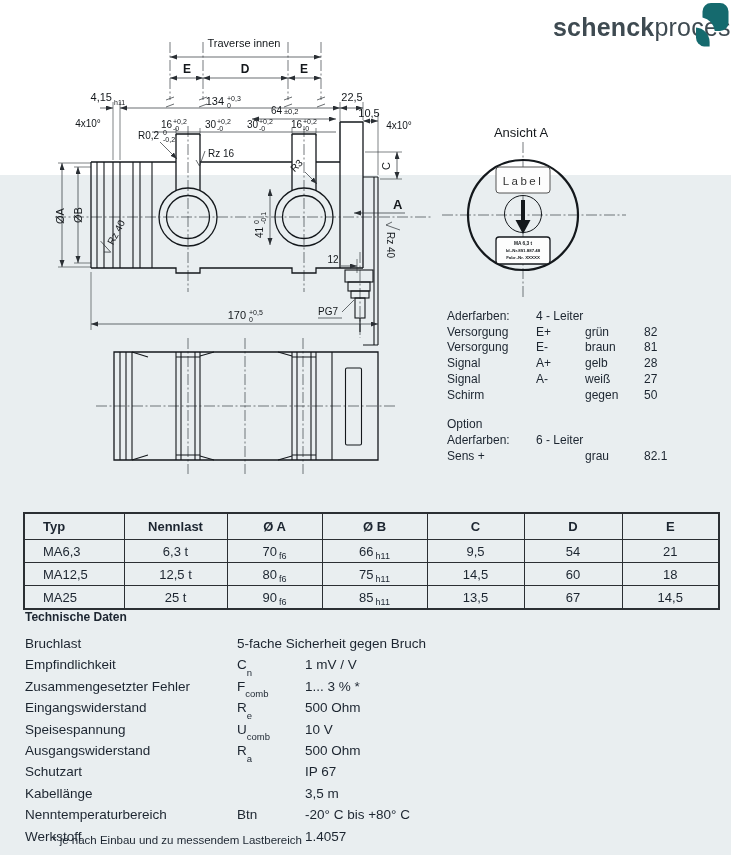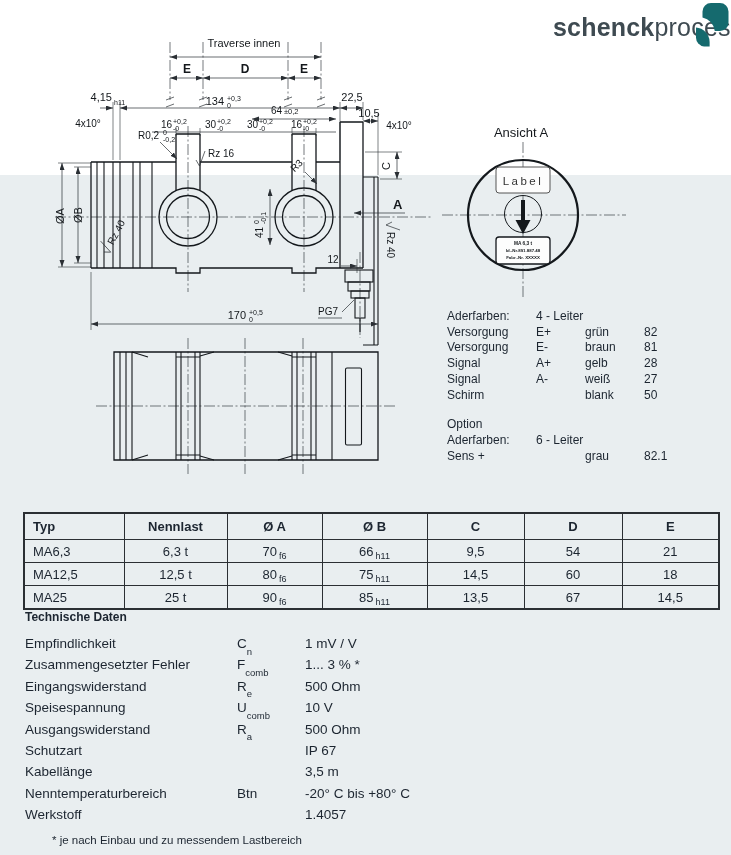--- a/index.html
+++ b/index.html
@@ -22,21 +22,21 @@
   .t13{font-size:13px;}.t12b{font-size:12px;font-weight:bold;}.t11{font-size:11px;}
   .t10{font-size:10px;}.t75{font-size:7.5px;}.t7{font-size:7px;}
   
   .wires{left:447px;top:309px;font-size:12px;line-height:15.7px;width:280px;}
   .wrow{display:grid;grid-template-columns:89px 49px 59px 1fr;}
   .wires .gap{height:14px;}
   
   .spec-table{position:absolute;left:23px;top:512px;border-collapse:collapse;border:2px solid #2b2f33;}
   .spec-table th,.spec-table td{border:1px solid #2b2f33;font-size:13px;text-align:center;padding:0;height:22px;}
   .spec-table th{font-weight:bold;height:25px;}
-  .spec-table th.c0,.spec-table td.c0{text-align:left;padding-left:8px;}
+  .spec-table th.c0,.spec-table td.c0{text-align:left;padding-left:18px;}
   .fitsub{font-size:9px;position:relative;top:3px;margin-left:2px;}
   
   .tech{left:25px;top:610px;width:445px;}
   .tech-title{font-weight:bold;font-size:12px;margin:0 0 12px 0;}
   .trow{display:grid;grid-template-columns:212px 68px 1fr;height:21.4px;font-size:13.5px;align-items:baseline;}
   .trow .val.wide{grid-column:2/4;}
   .symsub{font-size:9.5px;position:relative;top:3px;}
   .footnote{left:25px;top:834px;font-size:11.5px;margin-left:27px;}
 </style>
 </head>
@@ -254,21 +254,21 @@
     </div>
     <div class="wrow">
       <span>Signal</span>
       <span>A-</span>
       <span>weiß</span>
       <span>27</span>
     </div>
     <div class="wrow">
       <span>Schirm</span>
       <span></span>
-      <span>blank</span>
+      <span>gegen</span>
       <span>50</span>
     </div>
     <div class="gap"></div>
     <div>Option</div>
     <div class="wrow">
       <span>Aderfarben:</span>
       <span style="grid-column:2/5">6 - Leiter</span>
     </div>
     <div class="wrow">
       <span>Sens +</span>
@@ -327,20 +327,24 @@
         <td>67</td>
         <td>14,5</td>
       </tr>
     </tbody>
   </table>
 
   <div class="abs tech">
     <div class="tech-title">Technische Daten</div>
 
     <div class="trow">
+      <span>Bruchlast</span>
+      <span class="val wide"><span>5-fache Sicherheit gegen Bruch</span></span>
+    </div>
+    <div class="trow">
       <span>Empfindlichkeit</span>
       <span><span>C</span><sub class="symsub">n</sub></span>
       <span class="val">1 mV / V</span>
     </div>
     <div class="trow">
       <span>Zusammengesetzter Fehler</span>
       <span><span>F</span><sub class="symsub">comb</sub></span>
       <span class="val">1... 3 % *</span>
     </div>
     <div class="trow">

